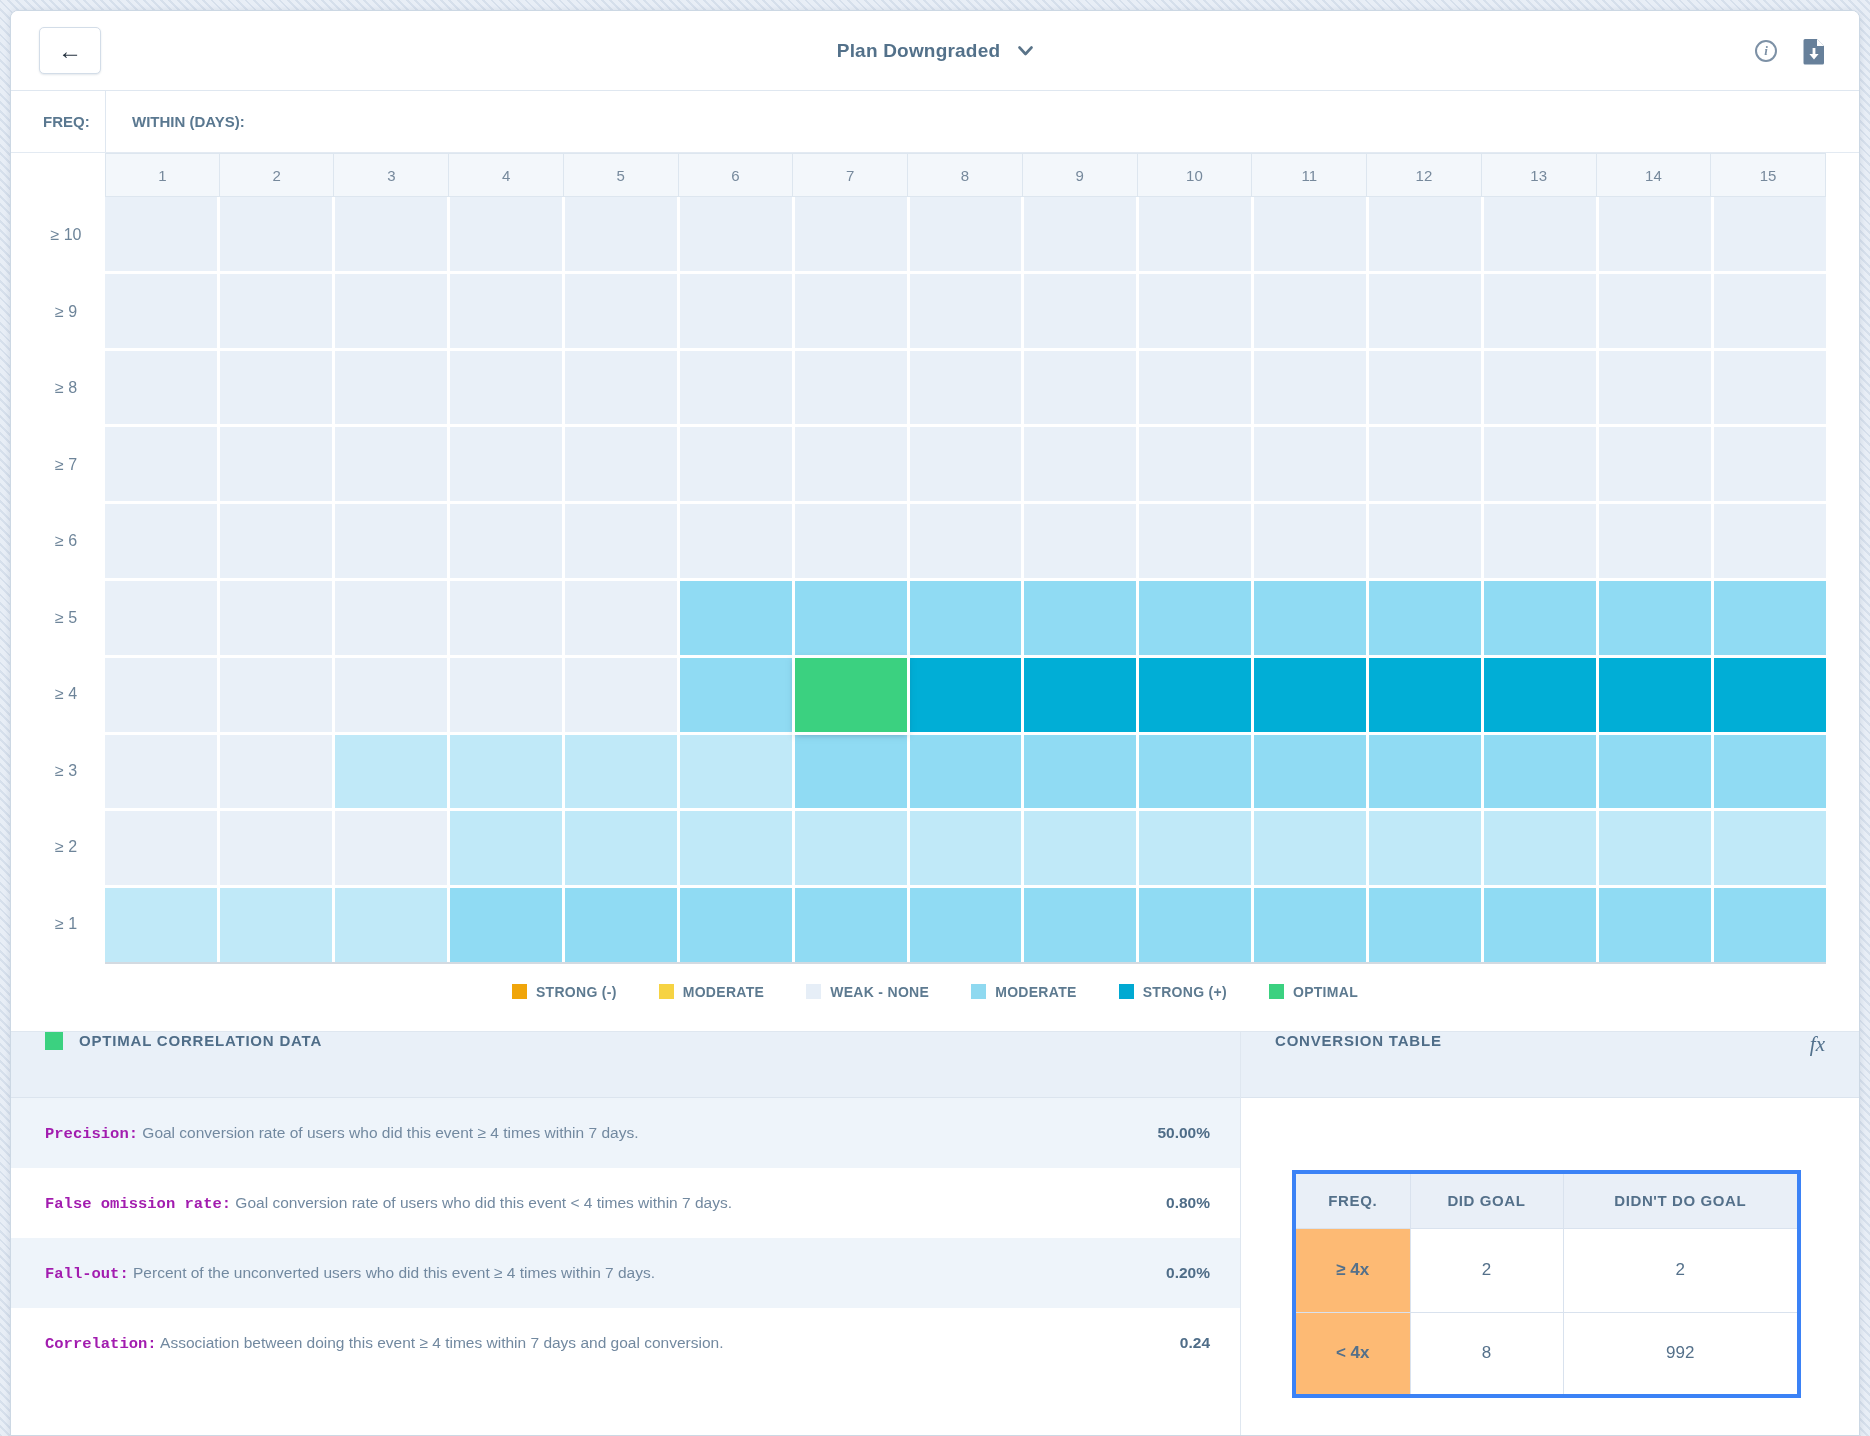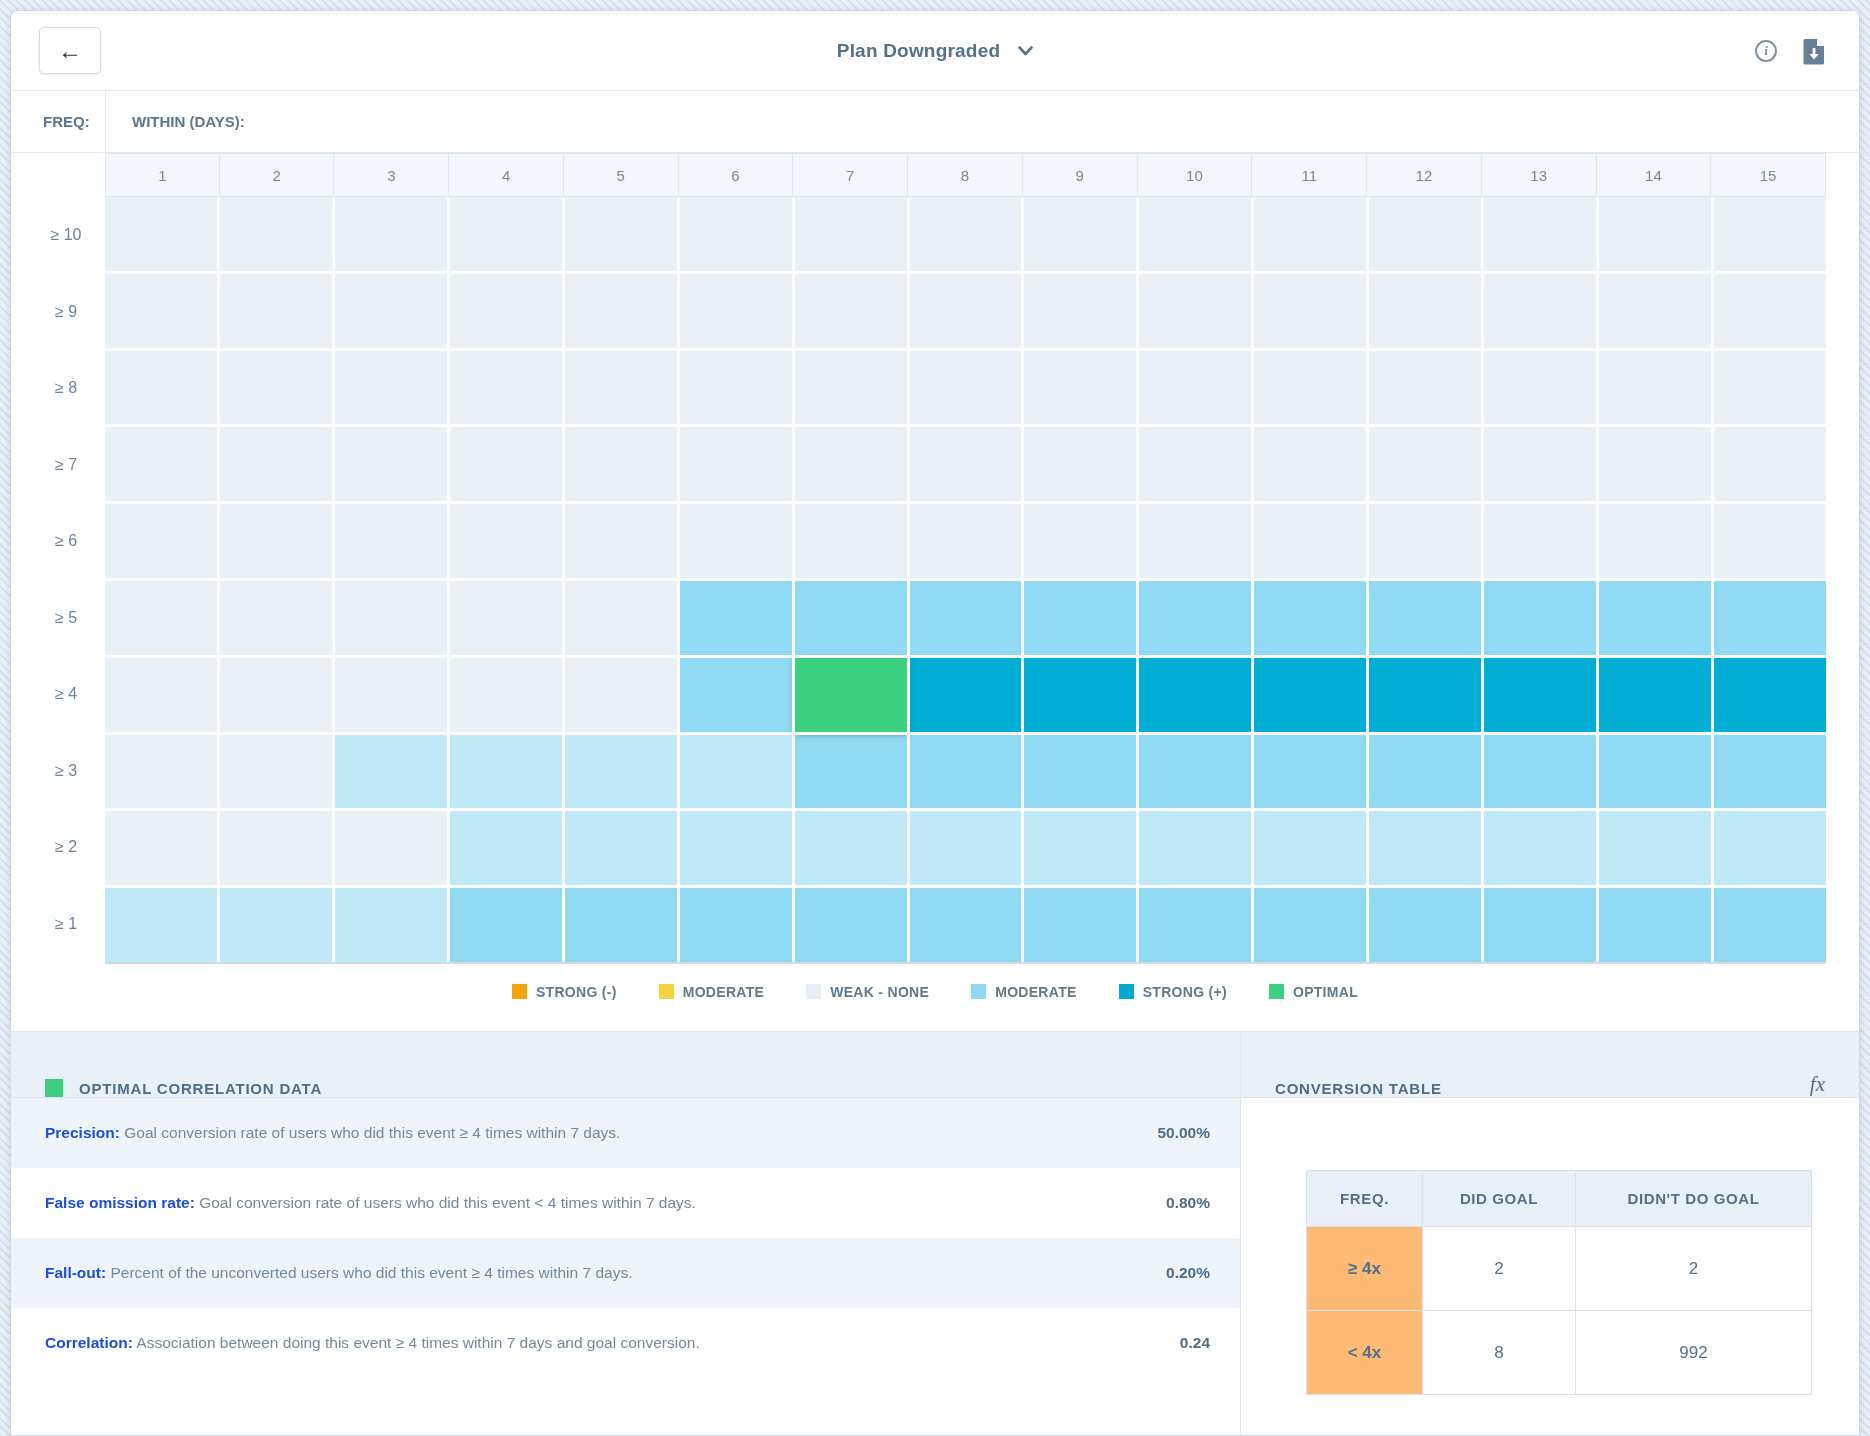--- a/index.html
+++ b/index.html
@@ -73,33 +73,33 @@
   .leg-item { display:flex; align-items:center; gap:9px; }
   .leg-sw { width:15px; height:15px; }
   .leg-sw.tex { background-image:radial-gradient(rgba(30,125,165,.5) 26%, transparent 28%); background-size:5px 5px; }
   .leg-lab { font-size:14px; font-weight:600; color:#5d7a90; letter-spacing:.3px; }
   
   .panels { position:absolute; left:0; right:0; top:1020px; bottom:0; display:flex; border-top:1px solid #dfe7f0; }
   .panel-left { width:1230px; border-right:1px solid #dfe7f0; display:flex; flex-direction:column; }
   .panel-right { flex:1; position:relative; }
   .panel-head {
     height:66px; background:#e9f0f8; border-bottom:1px solid #dbe4ee;
-    display:flex; align-items:flex-end; padding:0 34px; gap:16px;
+    display:flex; align-items:flex-start; padding:0 34px; gap:16px;
   }
   .panel-title { font-size:15px; font-weight:bold; color:#4f6d88; letter-spacing:.8px; }
   .green-sw { width:18px; height:18px; background:#3bd180; }
   .fx { margin-left:auto; font-family:"Liberation Serif", serif; font-style:italic; font-size:21px;
         color:#51708c; cursor:pointer; }
   .stat-row { height:70px; display:flex; align-items:center; padding:0 30px 0 34px; font-size:15.5px; }
   .stat-row:nth-child(odd) { background:#eef4fa; }
   .stat-text { color:#7289a0; }
-  .stat-text b { color:#1d4ed8; }
+  .stat-text b { color:#a21caf;font-family:Liberation Mono, monospace; }
   .stat-val { margin-left:auto; font-weight:bold; color:#4f6d88; }
   
-  .conv-table { position:absolute; left:65px; top:138px; border:1px solid #3b82f6; border-collapse:collapse; }
+  .conv-table { position:absolute; left:51px; top:138px; border:4px solid #3b82f6; border-collapse:collapse; }
   .conv-table td, .conv-table th { border:1px solid #d9e2ee; text-align:center; }
   .conv-table th { height:56px; background:#e9eff7; font-size:15px; font-weight:bold;
                    color:#54708a; letter-spacing:.6px; }
   .conv-table td { height:84px; background:#fff; font-size:17px; color:#54708a; }
   .conv-table td.freq-col { background:#fdba74; font-weight:bold; }
   .c-freq { width:116px; } .c-did { width:153px; } .c-didnt { width:236px; }
 </style>
 </head>
 <body>
 

